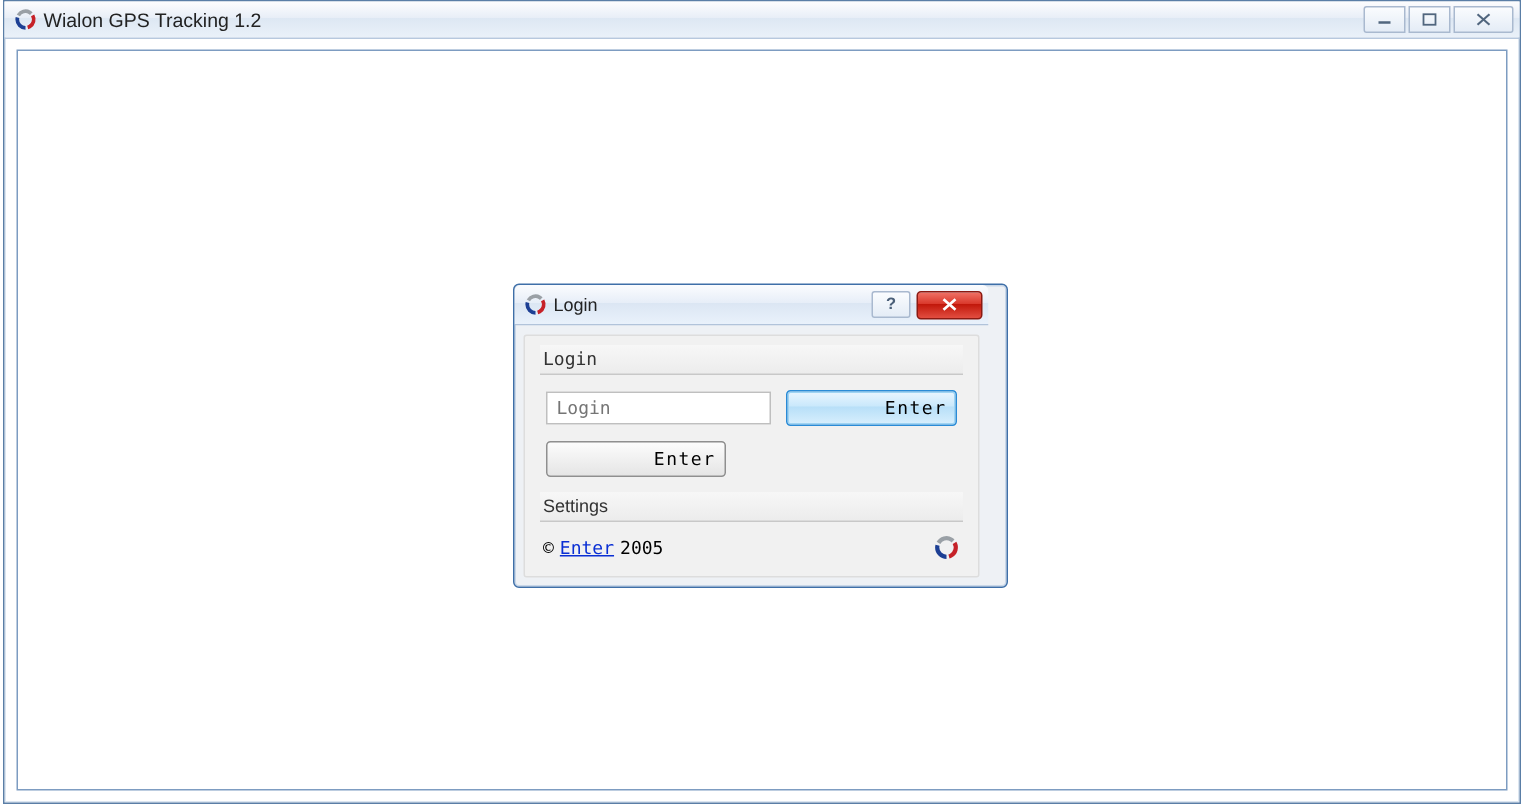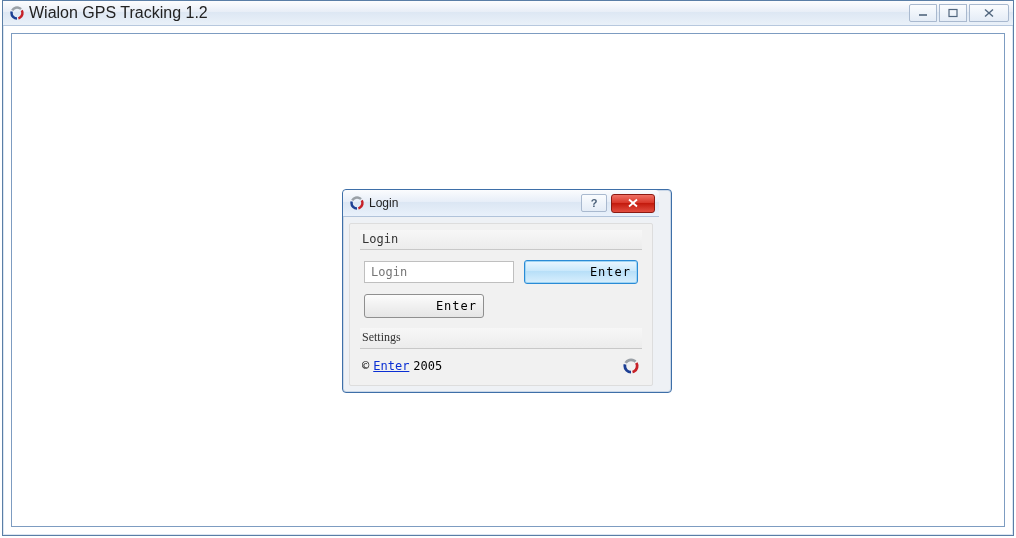--- a/index.html
+++ b/index.html
@@ -27,21 +27,21 @@
   .outer-titlebar {
     height: 25px;
     background: linear-gradient(#fdfdfe, #e8eef7 45%, #dde7f3 46%, #eaf1f9);
     border-bottom: 1px solid #b7c8de;
     display: flex;
     align-items: center;
     padding: 0 4px 0 6px;
   }
   .outer-titlebar .title {
     flex: 1;
-    font-size: 16px;
+    font-size: 13px;
     color: #222;
     padding-left: 4px;
   }
   .win-controls {
     display: flex;
     gap: 0;
     height: 18px;
     margin-top: -1px;
   }
   .win-btn {
@@ -164,21 +164,21 @@
     text-align: right;
     cursor: default;
   }
   .push-btn.primary {
     border: 1px solid #2a8bd6;
     background: linear-gradient(#eaf6ff,#c9e8fb 45%,#b7dff8 46%,#d8effd);
     box-shadow: 0 0 0 1px #9fd4f3 inset;
   }
 
   .settings-header {
-    font-family: Liberation Serif, serif;
+    font-family: Liberation Sans, sans-serif;
     font-size: 12px;
     color: #333;
     padding: 2px 0 3px 2px;
     border-bottom: 1px solid #c8c8c8;
     background: linear-gradient(#f7f7f7,#ececec);
     margin-top: 4px;
     margin-bottom: 8px;
   }
 
   .footer-row {

